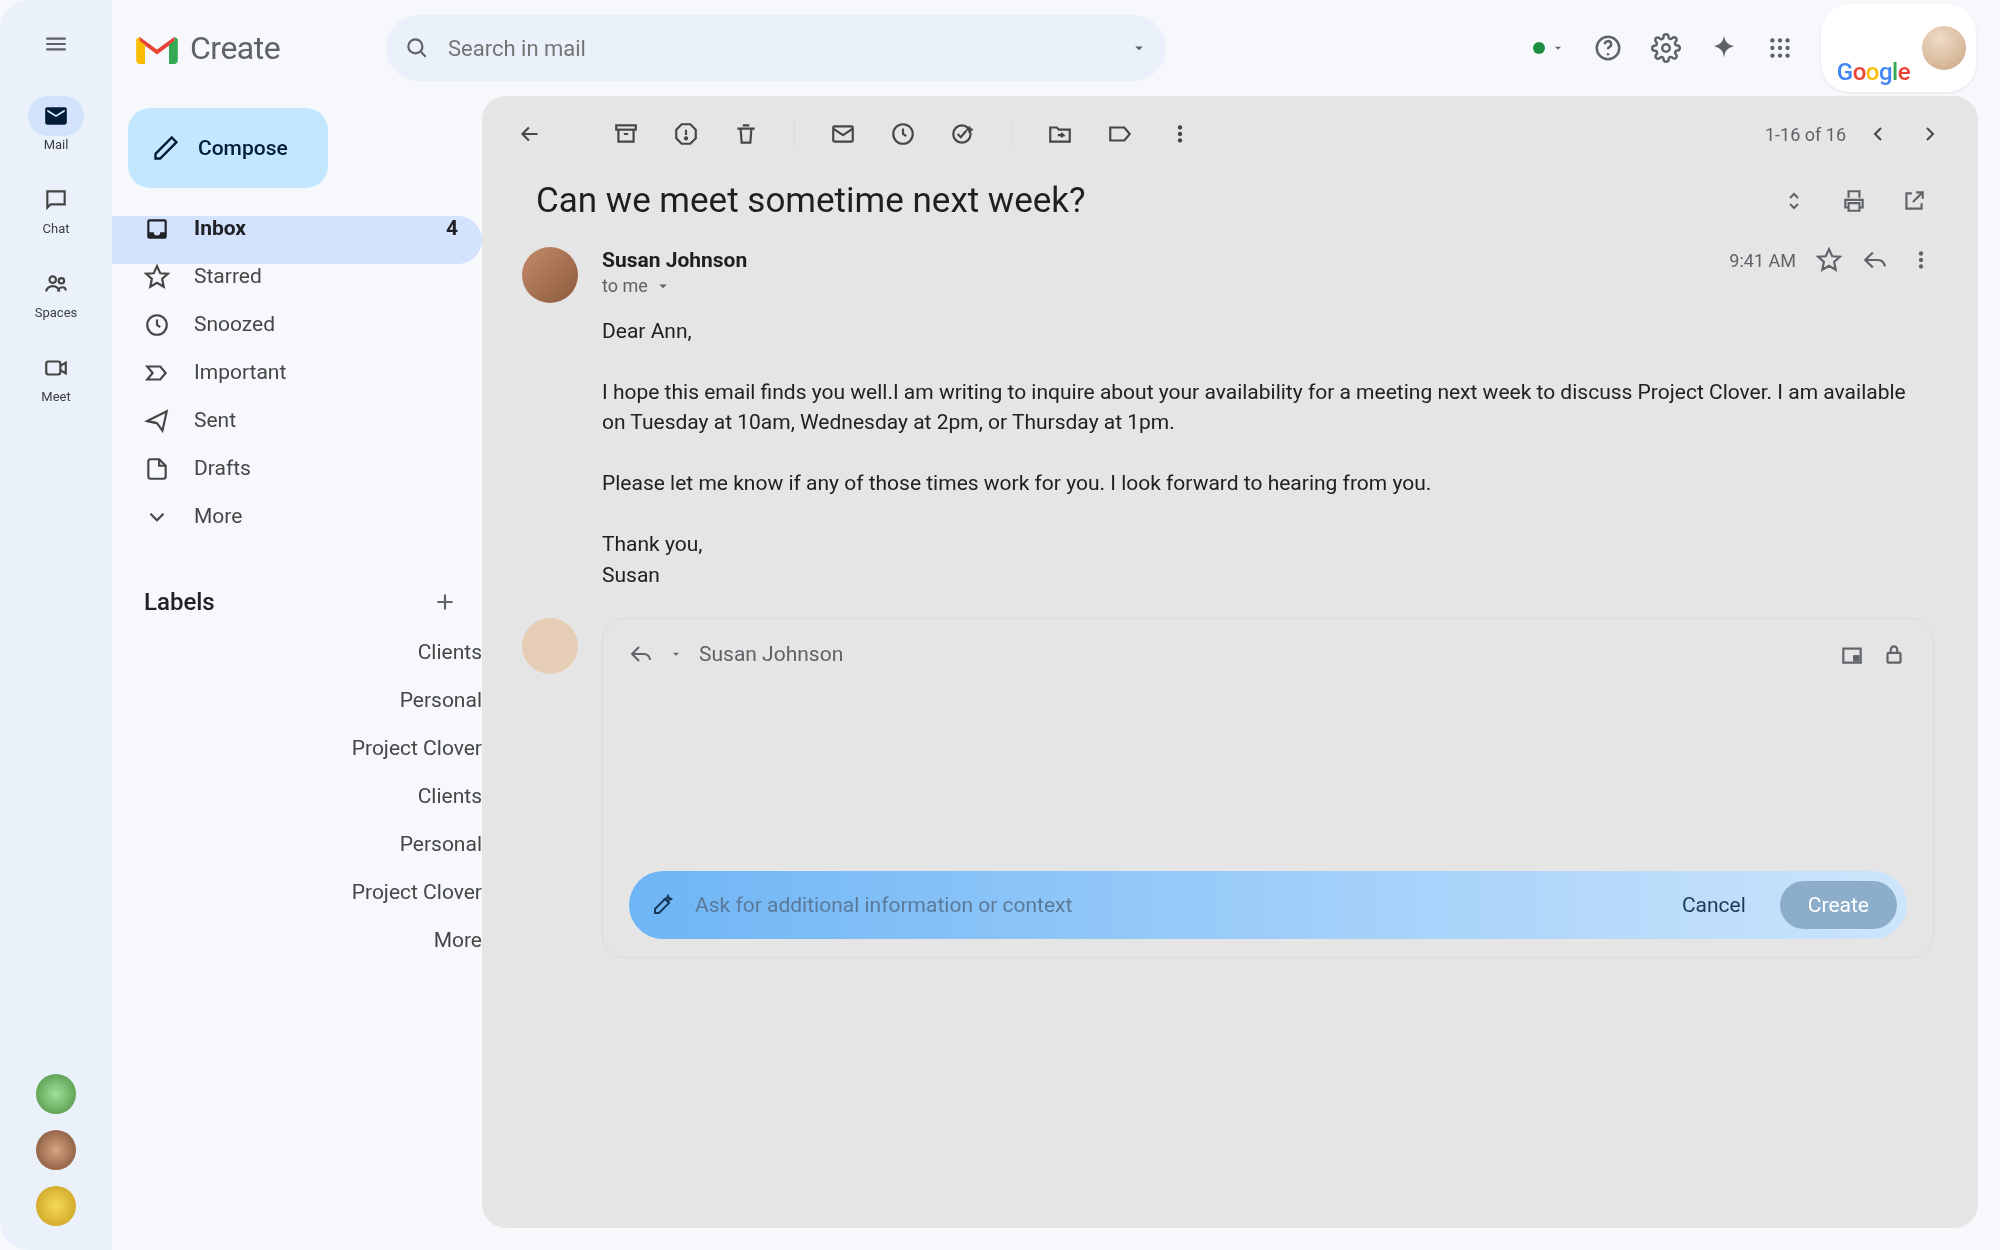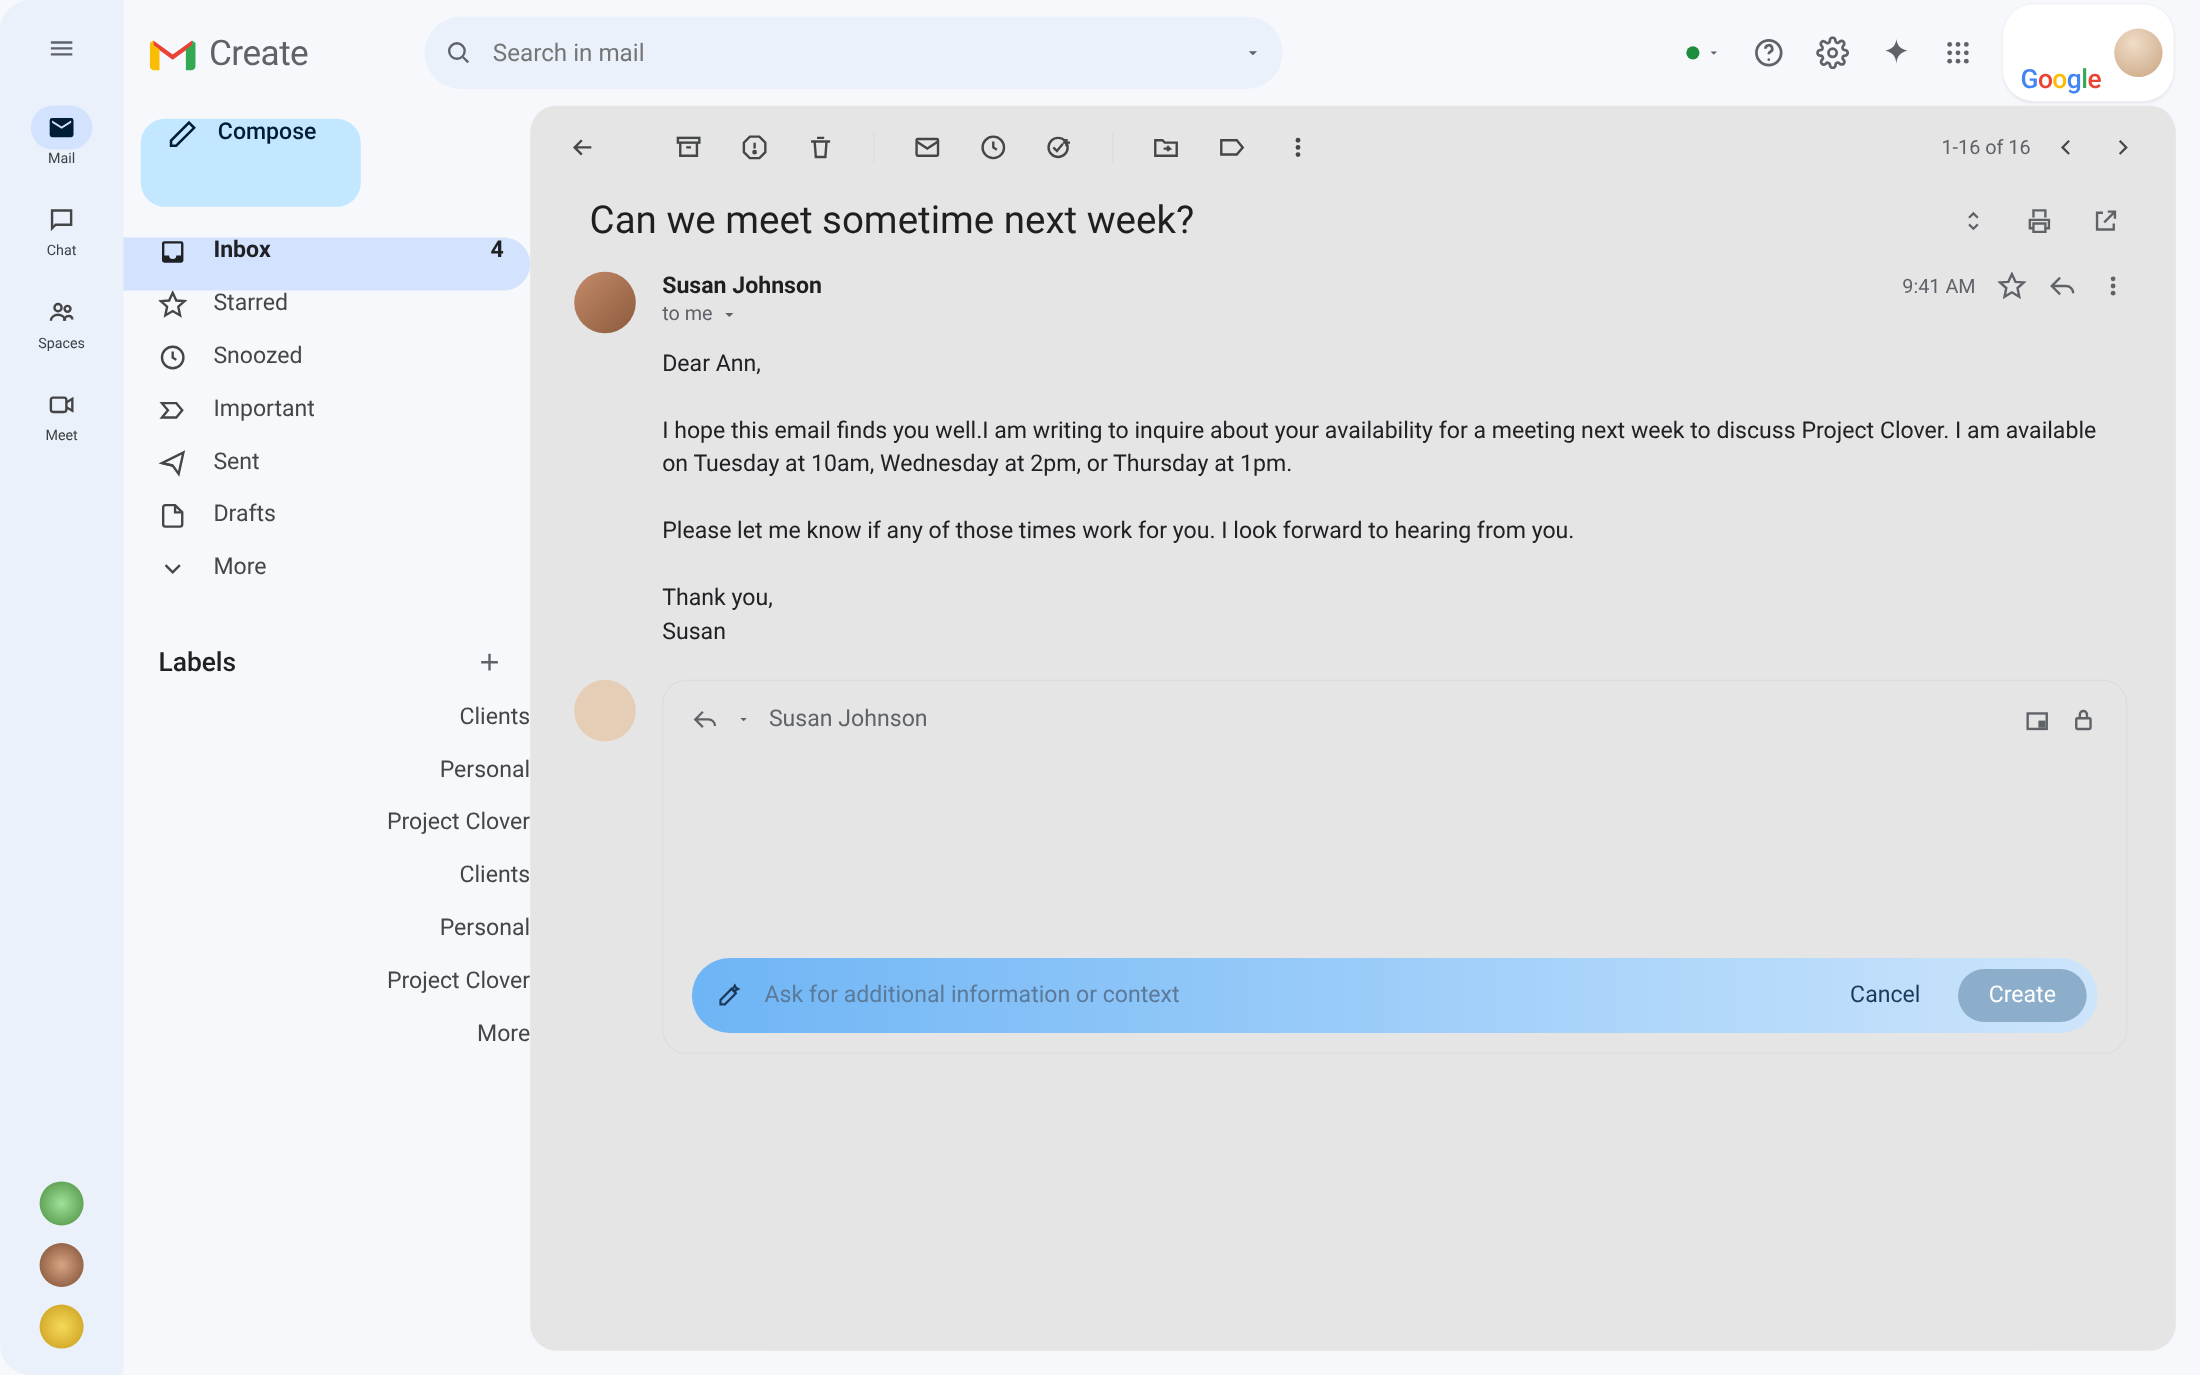--- a/index.html
+++ b/index.html
@@ -27,21 +27,21 @@
 .search-bar input { flex:1; border:none; background:transparent; font-size:22px; outline:none; color:#5f6368; }
 .header-right { margin-left:auto; display:flex; align-items:center; gap:28px; }
 .hdr-icon { color:#5f6368; cursor:pointer; display:flex; align-items:center; }
 .status-dot { display:flex; align-items:center; gap:6px; }
 .google-chip { background:#fff; border-radius:28px; padding:6px 10px 6px 16px; display:flex; align-items:center; gap:12px; box-shadow:0 1px 3px rgba(0,0,0,0.08); }
 .avatar-md { width:44px; height:44px; border-radius:50%; }
 
 
 .body { flex:1; display:flex; overflow:hidden; }
 .sidebar { width:370px; padding:12px 0 0 0; }
-.compose { margin-left:16px; background:#c2e7ff; border-radius:22px; height:80px; width:200px; display:flex; align-items:flex-start; gap:18px; padding-left:24px; font-size:21px; font-weight:500; color:#001d35; cursor:pointer; }
+.compose { margin-left:16px; background:#c2e7ff; border-radius:22px; height:80px; width:200px; display:flex; align-items:center; gap:18px; padding-left:24px; font-size:21px; font-weight:500; color:#001d35; cursor:pointer; }
 .nav-list { margin-top:28px; }
 .nav-item { height:48px; display:flex; align-items:flex-start; gap:24px; padding-left:32px; padding-right:24px; border-top-right-radius:24px; border-bottom-right-radius:24px; cursor:pointer; color:#444746; font-size:21px; }
 .nav-item.active { background:#d3e3fd; font-weight:700; color:#202124; }
 .nav-item .count { margin-left:auto; font-weight:700; color:#202124; }
 .labels-header { display:flex; align-items:center; justify-content:space-between; padding:0 24px 0 32px; margin-top:36px; font-size:24px; font-weight:500; color:#202124; }
 .label-item { height:48px; display:flex; align-items:flex-end; gap:24px; padding-left:32px; font-size:21px; color:#444746; cursor:pointer;flex-direction:column; }
 .label-swatch { width:24px; height:24px; border-radius:5px 12px 12px 5px; transform:skewX(-8deg); }
 
 
 .content { flex:1; background:#e5e5e5; border-radius:24px; margin:0 22px 22px 0; display:flex; flex-direction:column; overflow:hidden; }

